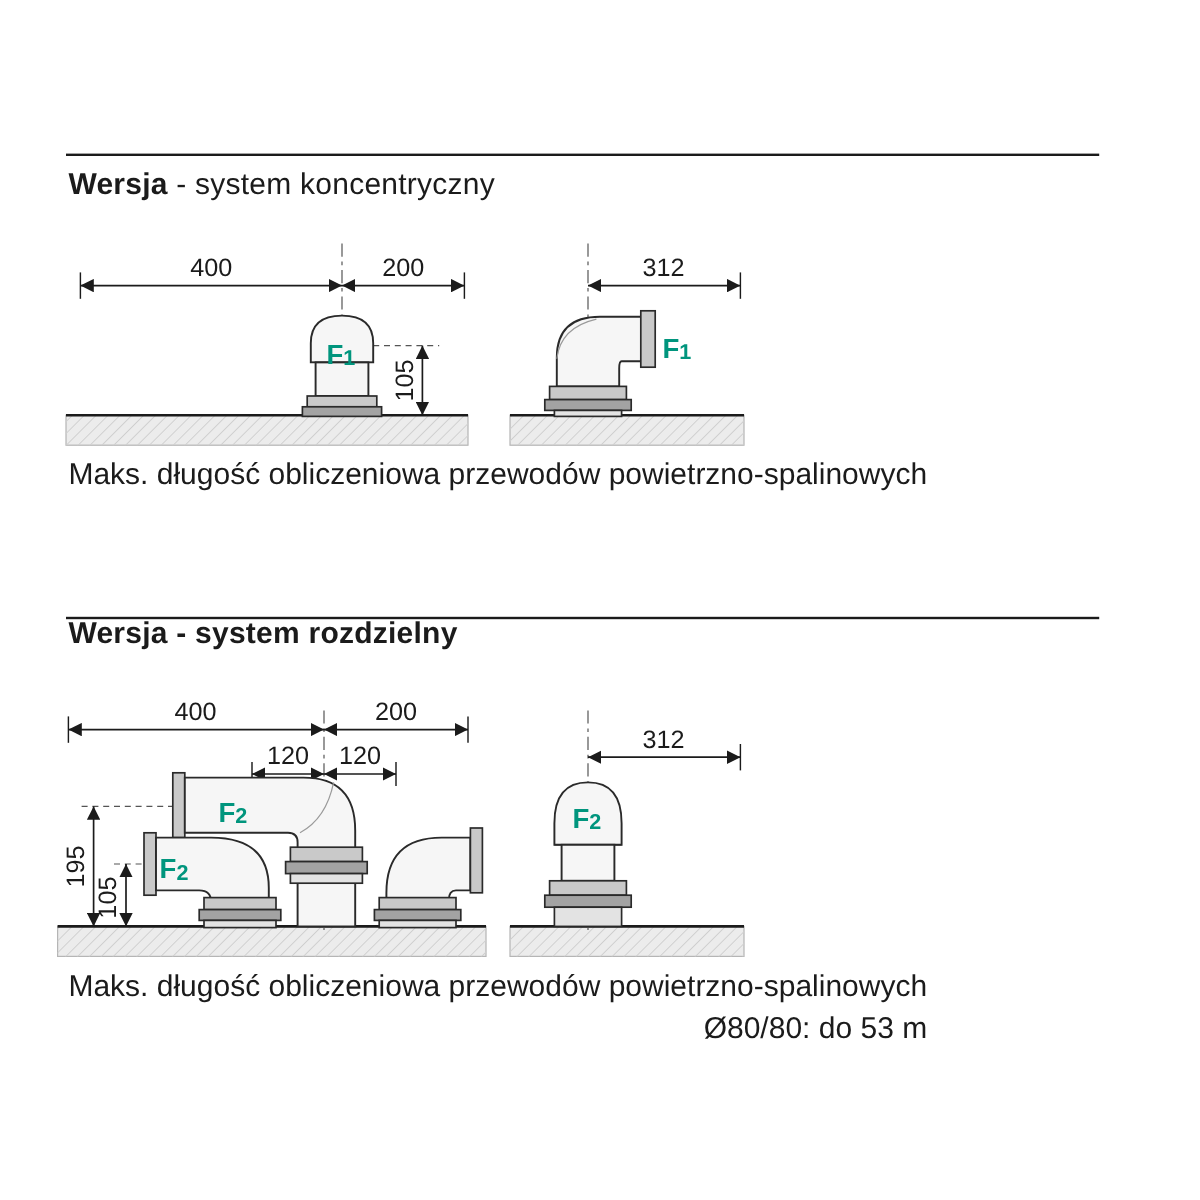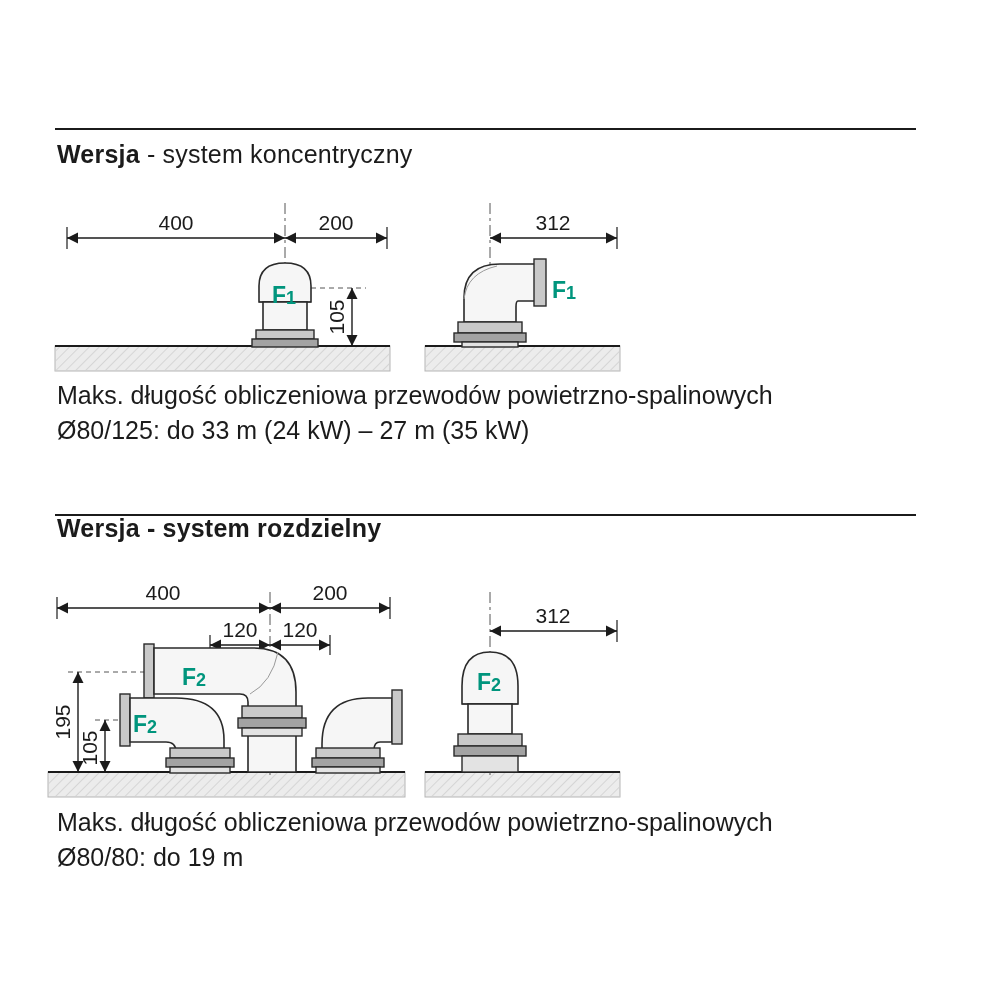--- a/index.html
+++ b/index.html
@@ -10,21 +10,21 @@
   .rule {
     position:absolute; left:55px; width:890px; height:0;
     border:none; border-top:2px solid #1b1b1b; margin:0;
   }
   .heading {
     position:absolute; left:57px; margin:0; font-size:25px; font-weight:400;
     letter-spacing:0.2px; white-space:nowrap;
   }
   .heading .hb { font-weight:700; }
   .notes { position:absolute; left:57px; font-size:25px; line-height:35px; }
-  .notes div { white-space:nowrap; }
+  .notes div { white-space:nowrap;text-align:right; }
   svg.diagram { position:absolute; overflow:visible; }
   svg text { font-family:"Liberation Sans", sans-serif; fill:#1b1b1b; }
   .dim-text { font-size:21px; }
   .f-label { font-size:23px; font-weight:700; fill:var(--accent,#00957D); }
   .f-sub { font-size:18px; }
   .dim  { stroke:#1b1b1b; stroke-width:1.4; }
   .ext  { stroke:#1b1b1b; stroke-width:1.2; }
   .extd { stroke:#555555; stroke-width:1; stroke-dasharray:5 4; }
   .cl   { stroke:#555555; stroke-width:1; stroke-dasharray:11 4 3 4; }
   .pipe { fill:#f6f6f6; stroke:#2a2a2a; stroke-width:1.6; }
@@ -105,21 +105,20 @@
       <rect class="collar" x="534" y="259" width="12" height="47"></rect>
       <rect class="collar" x="458" y="322" width="64" height="11"></rect>
       <rect class="collar-dark" x="454" y="333" width="72" height="9"></rect>
       <rect class="collar-light" x="462" y="342" width="56" height="5"></rect>
     </g>
     <text class="f-label" x="552" y="298"><tspan>F</tspan><tspan class="f-sub" dy="1">1</tspan></text>
   </svg>
 
   <div class="notes" style="top:378px">
     <div>Maks. długość obliczeniowa przewodów powietrzno-spalinowych</div>
-    <div>Ø80/125: do 33 m (24 kW) – 27 m (35 kW)</div>
   </div>
 
   <hr class="rule" style="top:514px">
 
   <h2 class="heading" style="top:514px">
     <span class="hb">Wersja - system rozdzielny</span><span></span>
   </h2>
 
   <svg class="diagram" style="left:40px; top:585px" width="620" height="215" viewBox="40 585 620 215" xmlns="http://www.w3.org/2000/svg">
     <defs>
@@ -216,16 +215,16 @@
       <rect class="pipe" x="468" y="704" width="44" height="30"></rect>
       <rect class="collar" x="458" y="734" width="64" height="12"></rect>
       <rect class="collar-dark" x="454" y="746" width="72" height="10"></rect>
       <rect class="collar-light" x="462" y="756" width="56" height="16"></rect>
     </g>
     <text class="f-label" x="477" y="690"><tspan>F</tspan><tspan class="f-sub" dy="1">2</tspan></text>
   </svg>
 
   <div class="notes" style="top:805px">
     <div>Maks. długość obliczeniowa przewodów powietrzno-spalinowych</div>
-    <div>Ø80/80: do 19 m</div>
+    <div>Ø80/80: do 53 m</div>
   </div>
 
 </div>
 
 </body></html>

